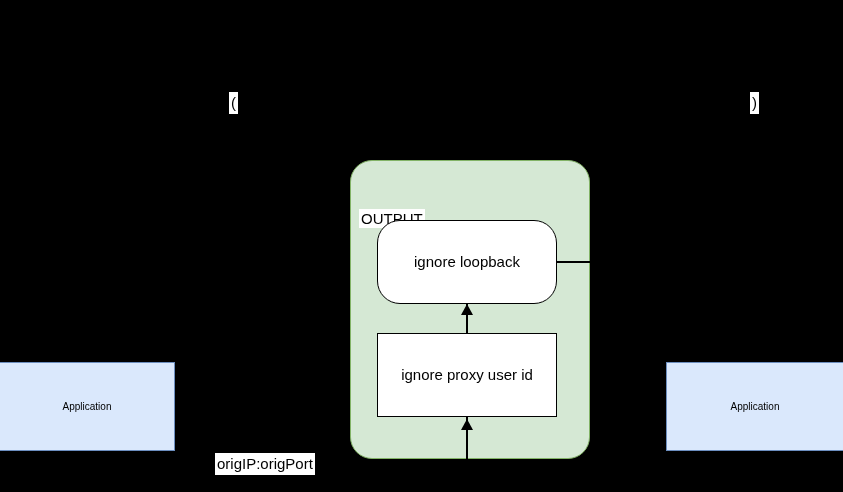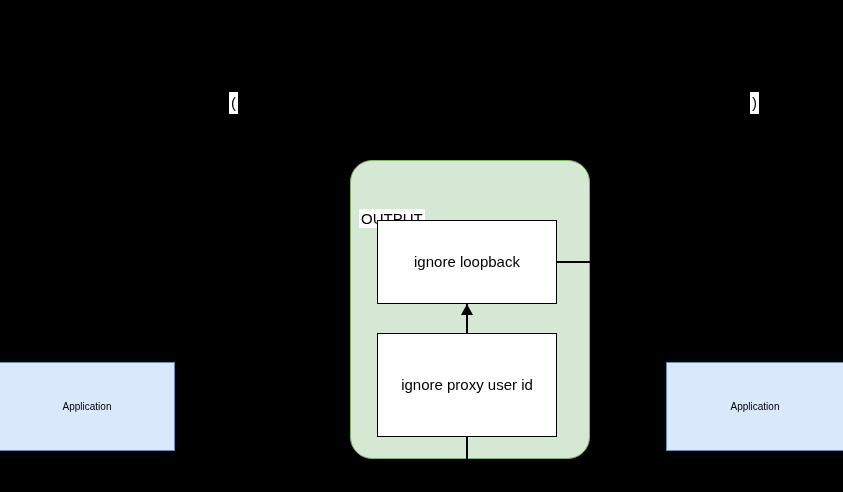--- a/index.html
+++ b/index.html
@@ -64,22 +64,22 @@
     margin-top: 36px;
   }
 
   
   .proc-box {
     background: #ffffff;
     border: 1px solid #000000;
     color: #000000;
     font-size: 15px;
   }
-  #proc-loopback { left: 377px; top: 220px; width: 180px; height: 84px; }
-  #proc-proxy    { left: 377px; top: 333px; width: 180px; height: 104px; }
+  #proc-loopback { left: 377px; top: 220px; width: 180px; height: 84px; border-radius: 23px; }
+  #proc-proxy    { left: 377px; top: 333px; width: 180px; height: 84px; }
 
   
   .conn-line {
     position: absolute;
     background: #000000;
   }
   .v-line { width: 2px; }
   .h-line { height: 2px; }
 
   
@@ -136,14 +136,15 @@
   </div>
 
   <div class="node app-box" id="app-right">
     <span>Application</span>
   </div>
 
   <div class="edge-label" id="label-open-paren">(</div>
 
   <div class="edge-label" id="label-close-paren">)</div>
 
+  <div class="edge-label" id="label-origip">origIP:origPort</div>
 
 </div>
 
 </body></html>

